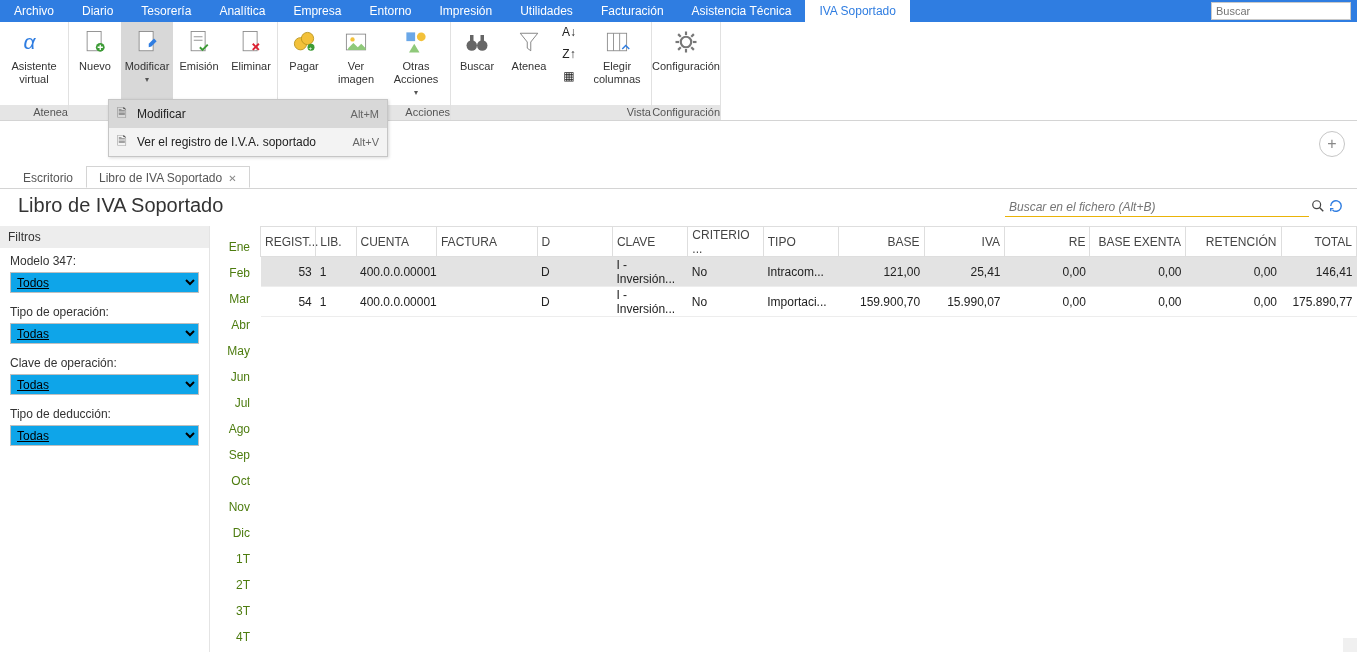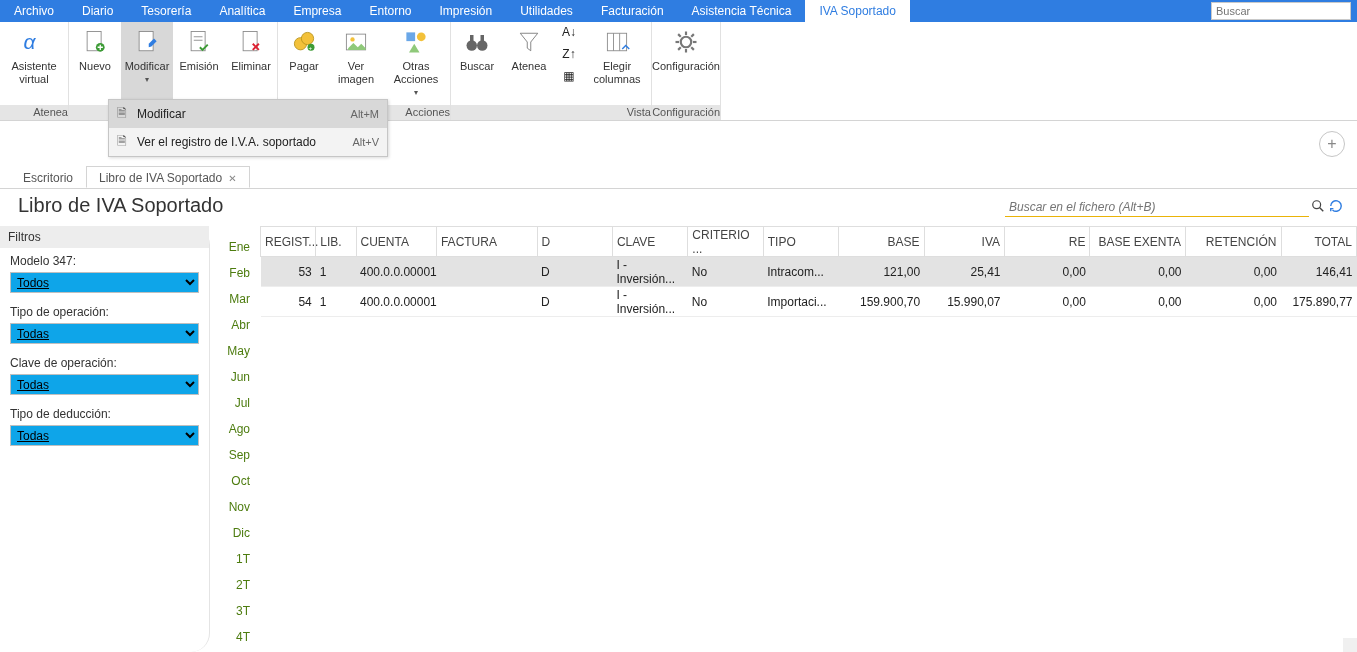--- a/index.html
+++ b/index.html
@@ -50,21 +50,21 @@
   
   .searchbar { position: absolute; top: 197px; right: 12px; width: 340px; display: flex; align-items: center; }
   .searchbar input { flex: 1; height: 20px; border: none; border-bottom: 1px solid #eab308; font-size: 12px; padding: 0 4px; font-style: italic; color: #888; outline: none; }
   .searchbar .sb-ico { width: 18px; text-align: center; font-size: 14px; cursor: pointer; color: #444; }
   .searchbar .sb-ico.refresh { color: #2f7de1; }
 
   
   .content { position: absolute; top: 226px; left: 0; right: 0; bottom: 0; display: flex; }
 
   
-  .filters { width: 210px; background: #fff; border-right: 1px solid #e4e4e4; border-radius: 19px; }
+  .filters { width: 210px; background: #fff; border-right: 1px solid #e4e4e4; }
   .filters .fhdr { background: #ededed; height: 22px; line-height: 22px; padding: 0 8px; font-size: 12px; color: #333; }
   .frow { padding: 6px 10px 2px 10px; font-size: 12px; color: #333; }
   .fsel { margin: 2px 10px 6px 10px; }
   .fsel select { width: 100%; height: 21px; border: 1px solid #bfbfbf; background: #0ea5e9; font-size: 12px; padding: 0 2px; text-decoration: underline; }
 
   
   .months { width: 50px; display: flex; flex-direction: column; align-items: flex-end; padding-right: 10px; padding-top: 14px; gap: 12px; font-size: 12px; color: #4d7c0f; }
   .months span { cursor: pointer; }
 
   

